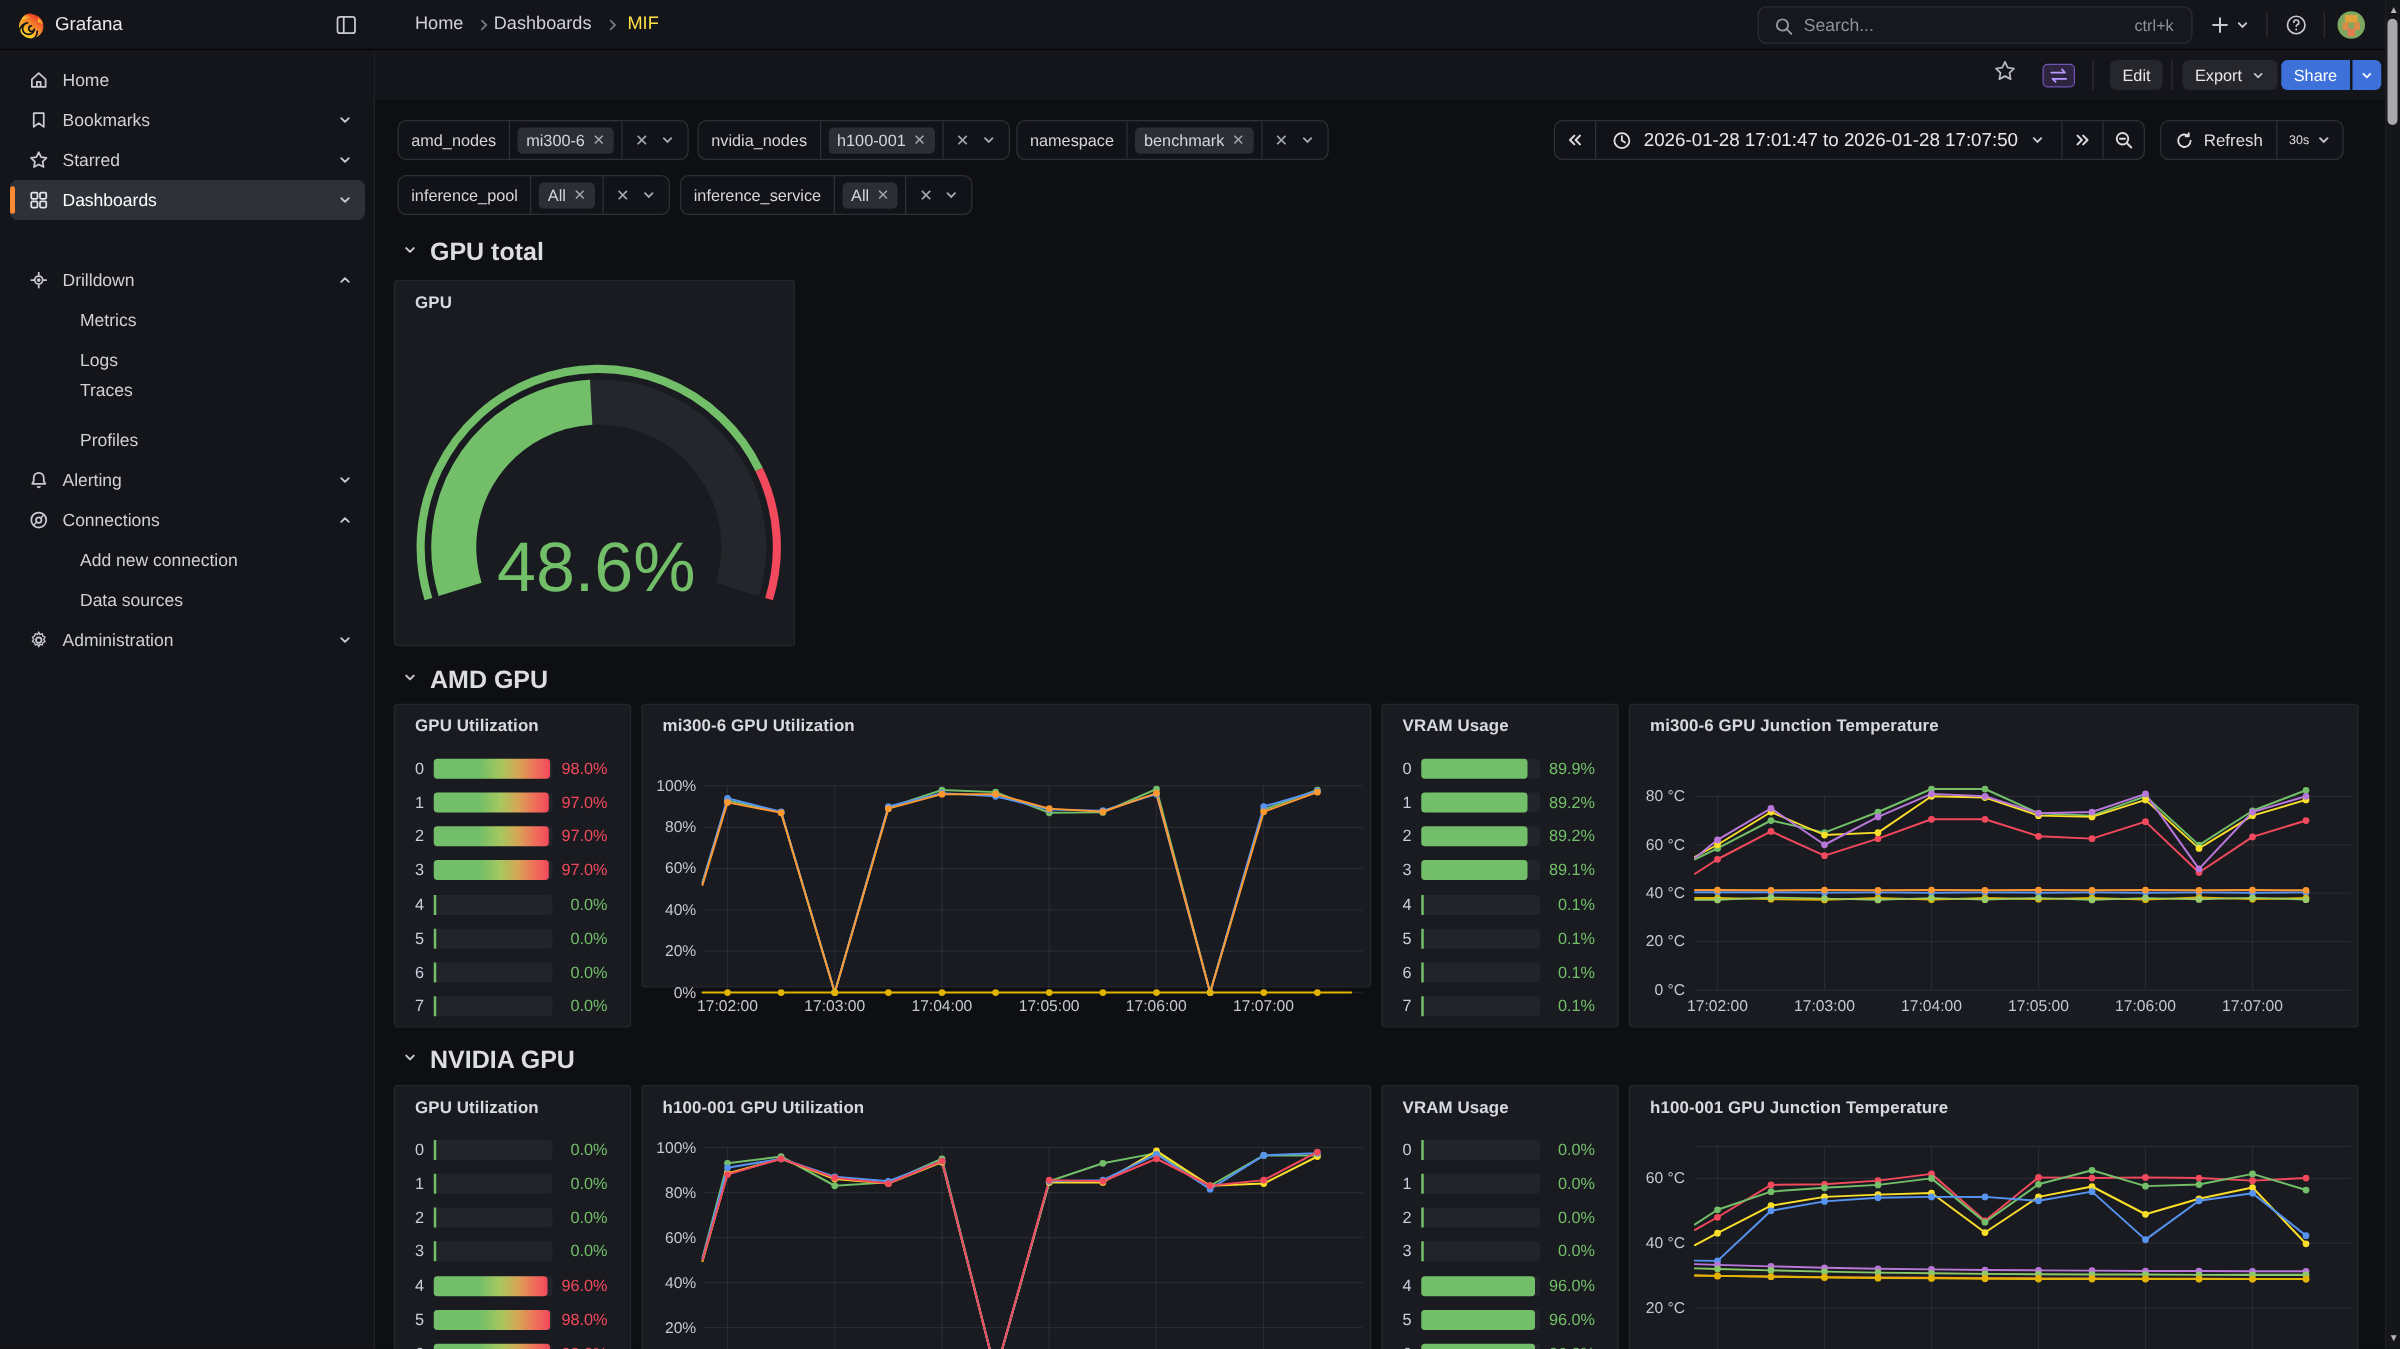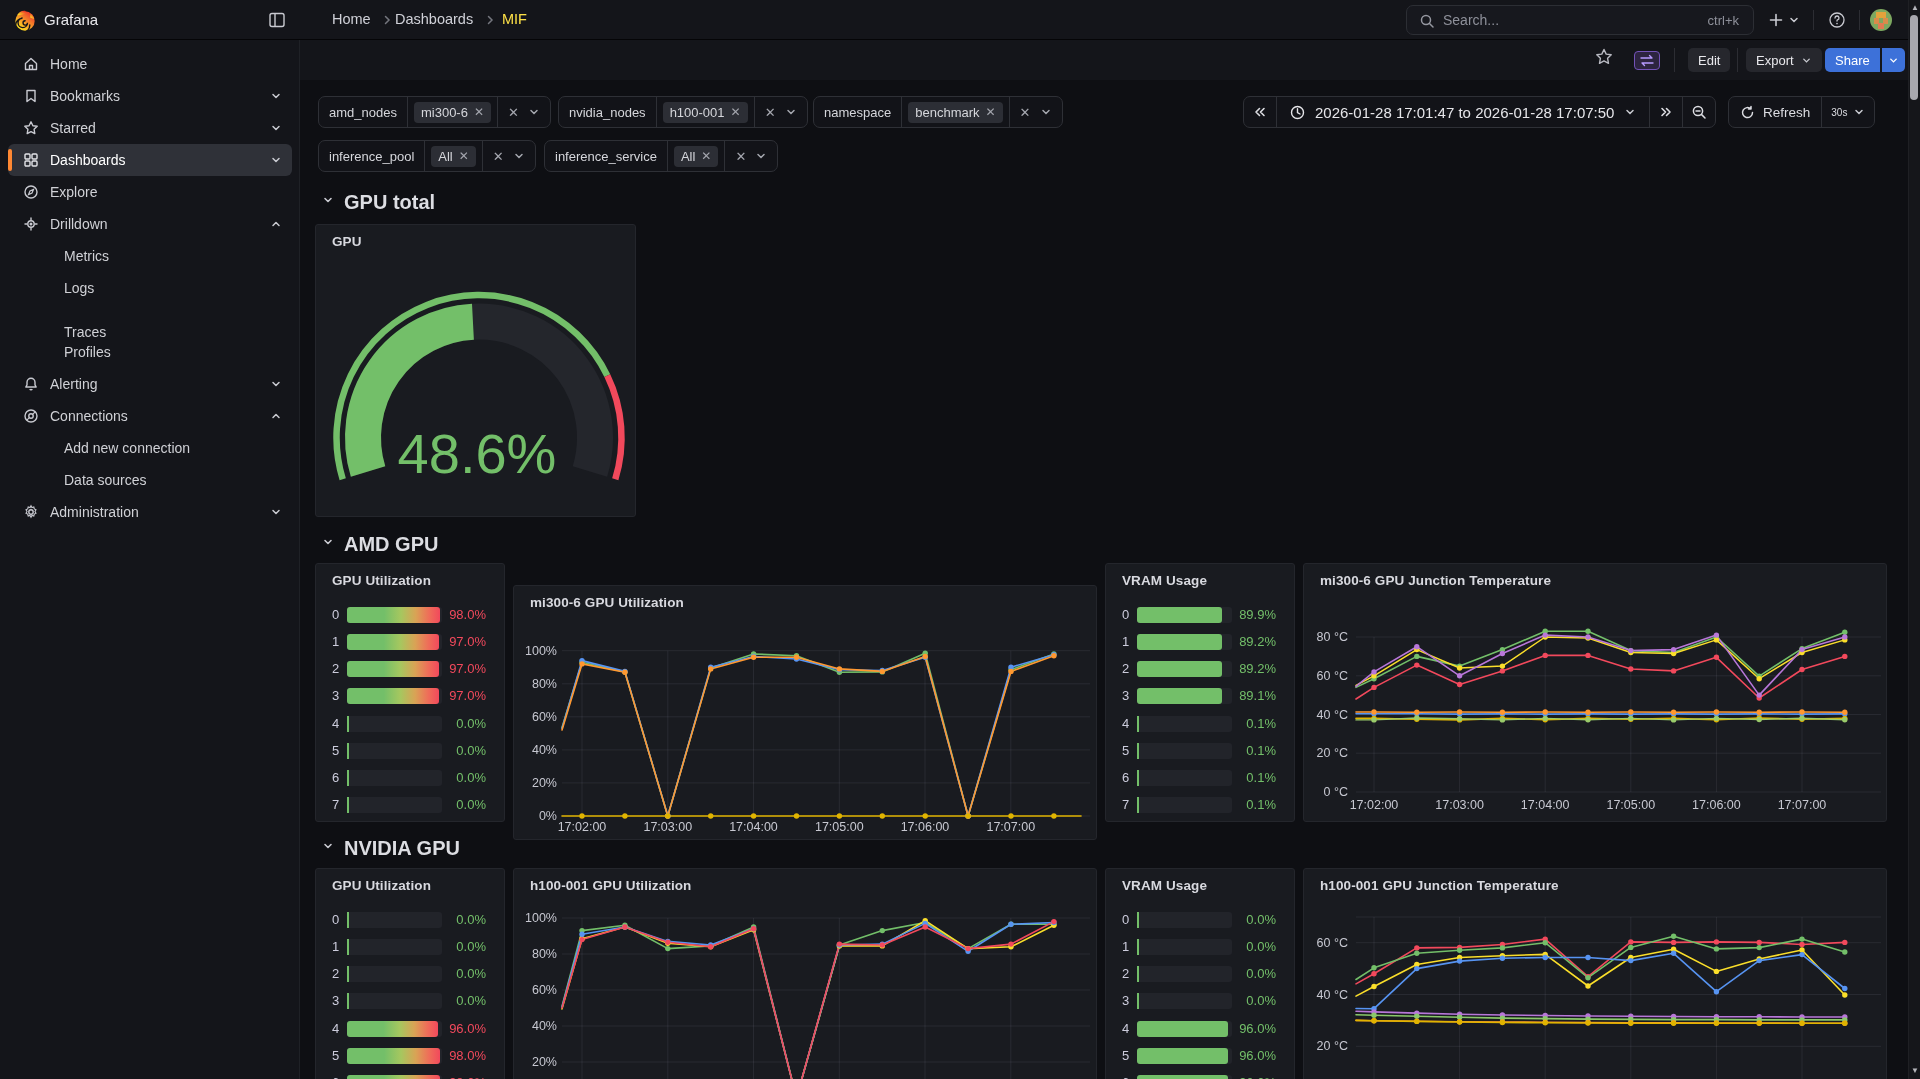--- a/index.html
+++ b/index.html
@@ -144,29 +144,20 @@
           <rect x="2" y="9" width="5" height="5" rx="1"></rect>
           <rect x="9" y="9" width="5" height="5" rx="1"></rect>
         </svg>
       </div>
       <div class="car">
         <svg width="12" height="12" viewBox="0 0 12 12" fill="none" stroke="#c9cad1" stroke-width="1.5" stroke-linecap="round" stroke-linejoin="round">
           <path d="M3 4.5 L6 7.5 L9 4.5"></path>
         </svg>
       </div>
     </div>
-    <div class="mitem" style="top:136px;">
-      <div class="txt">Explore</div>
-      <div class="ico">
-        <svg width="16" height="16" viewBox="0 0 16 16" fill="none" stroke="#c9cad1" stroke-width="1.4">
-          <circle cx="8" cy="8" r="6"></circle>
-          <path d="M10.5 5.5 L9 9 L5.5 10.5 L7 7 Z" stroke-width="1.2"></path>
-        </svg>
-      </div>
-    </div>
     <div class="mitem" style="top:168px;">
       <div class="txt">Drilldown</div>
       <div class="ico">
         <svg width="16" height="16" viewBox="0 0 16 16" fill="none" stroke="#c9cad1" stroke-width="1.4">
           <path d="M8 2 v2 M8 12 v2 M2 8 h2 M12 8 h2" stroke-linecap="round"></path>
           <circle cx="8" cy="8" r="3.2"></circle>
           <circle cx="8" cy="8" r="0.8" fill="#c9cad1"></circle>
         </svg>
       </div>
       <div class="car">
@@ -174,21 +165,21 @@
           <path d="M3 7.5 L6 4.5 L9 7.5"></path>
         </svg>
       </div>
     </div>
     <div class="mitem sub" style="top:200px;">
       <div class="txt">Metrics</div>
     </div>
     <div class="mitem sub" style="top:232px;">
       <div class="txt">Logs</div>
     </div>
-    <div class="mitem sub" style="top:276px;">
+    <div class="mitem sub" style="top:256px;">
       <div class="txt">Traces</div>
     </div>
     <div class="mitem sub" style="top:296px;">
       <div class="txt">Profiles</div>
     </div>
     <div class="mitem" style="top:328px;">
       <div class="txt">Alerting</div>
       <div class="ico">
         <svg width="16" height="16" viewBox="0 0 16 16" fill="none" stroke="#c9cad1" stroke-width="1.4" stroke-linejoin="round">
           <path d="M8 2.2 a4 4 0 0 1 4 4 v2.6 l1.2 2.2 H2.8 L4 8.8 V6.2 a4 4 0 0 1 4 -4 Z"></path>
@@ -411,21 +402,21 @@
       <div style="position:absolute;left:90px;top:179px;width:80px;height:16px;line-height:16px;font-size:13px;color:#73BF69;text-align:right">0.0%</div>
       <div style="position:absolute;left:16px;top:206px;width:14px;height:16px;line-height:16px;font-size:13px;color:#ccccdc;text-align:left">6</div>
       <div style="position:absolute;left:31px;top:206px;width:95px;height:16px;background:#22242a;border-radius:3px"></div>
       <div style="position:absolute;left:31px;top:206px;width:2px;height:16px;background:#73BF69"></div>
       <div style="position:absolute;left:90px;top:206px;width:80px;height:16px;line-height:16px;font-size:13px;color:#73BF69;text-align:right">0.0%</div>
       <div style="position:absolute;left:16px;top:233px;width:14px;height:16px;line-height:16px;font-size:13px;color:#ccccdc;text-align:left">7</div>
       <div style="position:absolute;left:31px;top:233px;width:95px;height:16px;background:#22242a;border-radius:3px"></div>
       <div style="position:absolute;left:31px;top:233px;width:2px;height:16px;background:#73BF69"></div>
       <div style="position:absolute;left:90px;top:233px;width:80px;height:16px;line-height:16px;font-size:13px;color:#73BF69;text-align:right">0.0%</div>
     </div>
-    <div class="panel" style="left:213px;top:505px;width:584px;height:255px">
+    <div class="panel" style="left:213px;top:483px;width:584px;height:227px">
       <div class="ptitle">mi300-6 GPU Utilization</div>
       <svg width="584" height="259" viewBox="0 0 584 259" style="position:absolute;left:0;top:0">
         <line x1="48" y1="64.7" x2="576" y2="64.7" stroke="rgba(204,204,220,0.09)" stroke-width="1"></line>
         <line x1="48" y1="97.8" x2="576" y2="97.8" stroke="rgba(204,204,220,0.09)" stroke-width="1"></line>
         <line x1="48" y1="130.8" x2="576" y2="130.8" stroke="rgba(204,204,220,0.09)" stroke-width="1"></line>
         <line x1="48" y1="163.9" x2="576" y2="163.9" stroke="rgba(204,204,220,0.09)" stroke-width="1"></line>
         <line x1="48" y1="196.9" x2="576" y2="196.9" stroke="rgba(204,204,220,0.09)" stroke-width="1"></line>
         <line x1="48" y1="230.0" x2="576" y2="230.0" stroke="rgba(204,204,220,0.09)" stroke-width="1"></line>
         <line x1="68.0" y1="64.7" x2="68.0" y2="230.0" stroke="rgba(204,204,220,0.09)" stroke-width="1"></line>
         <line x1="153.8" y1="64.7" x2="153.8" y2="230.0" stroke="rgba(204,204,220,0.09)" stroke-width="1"></line>

